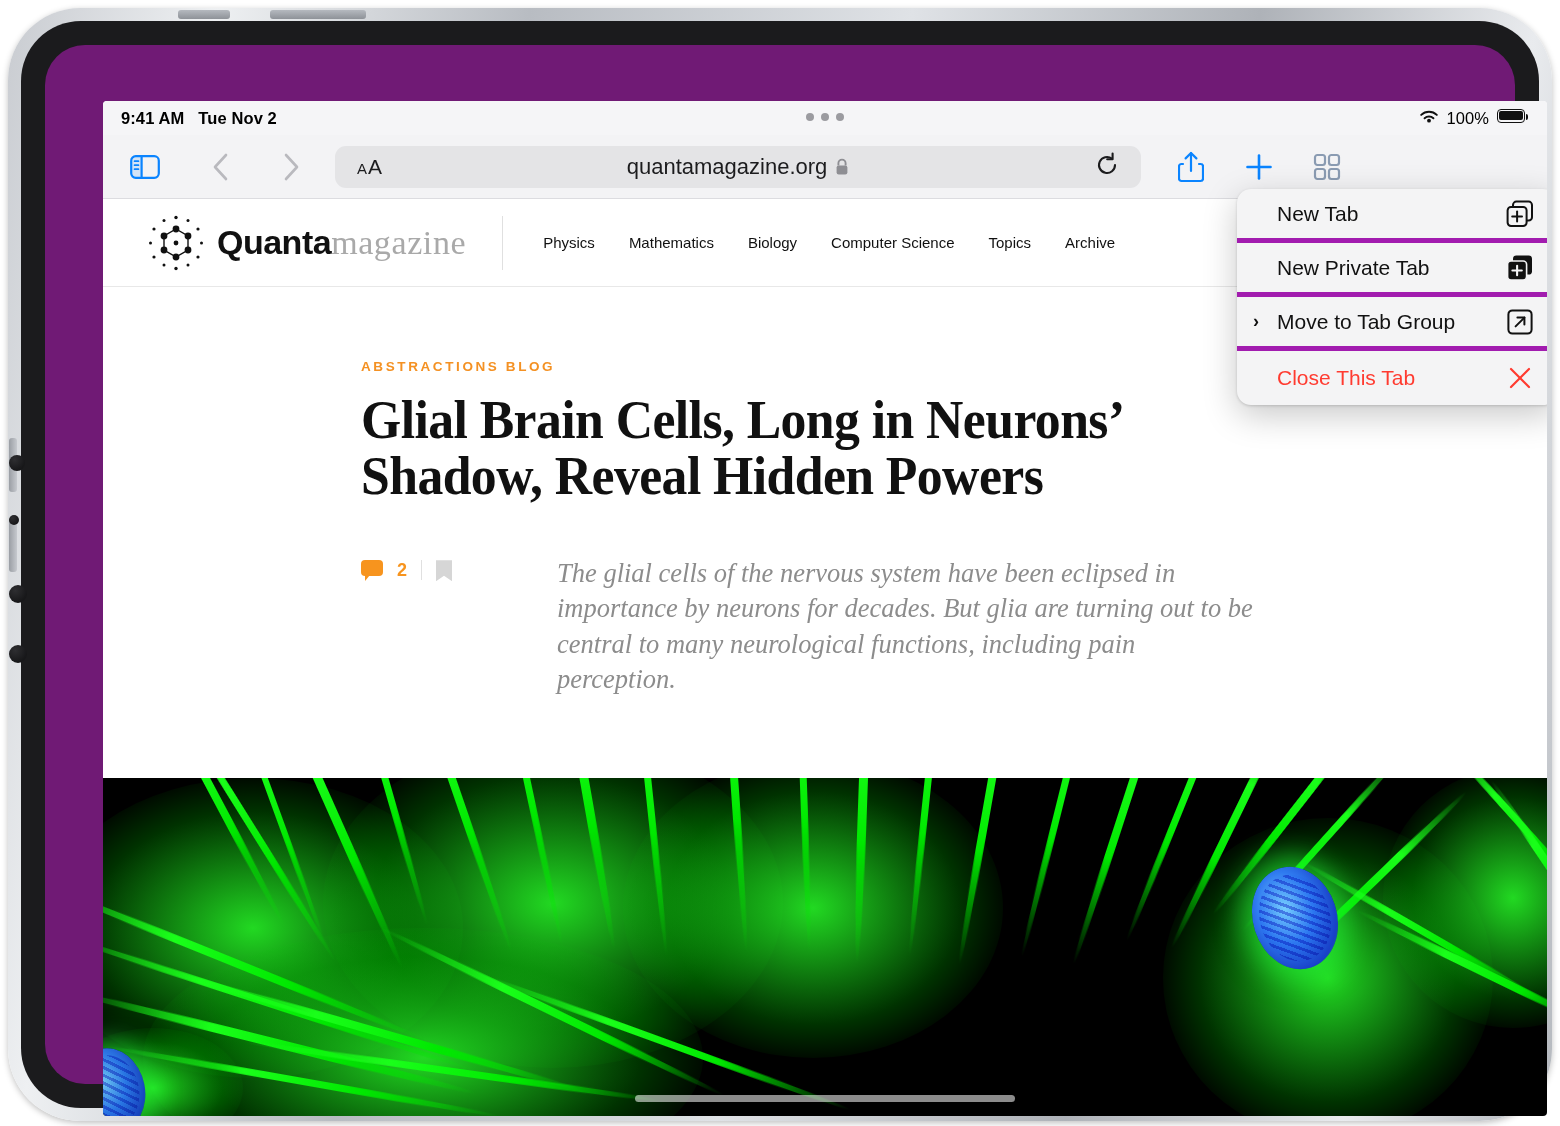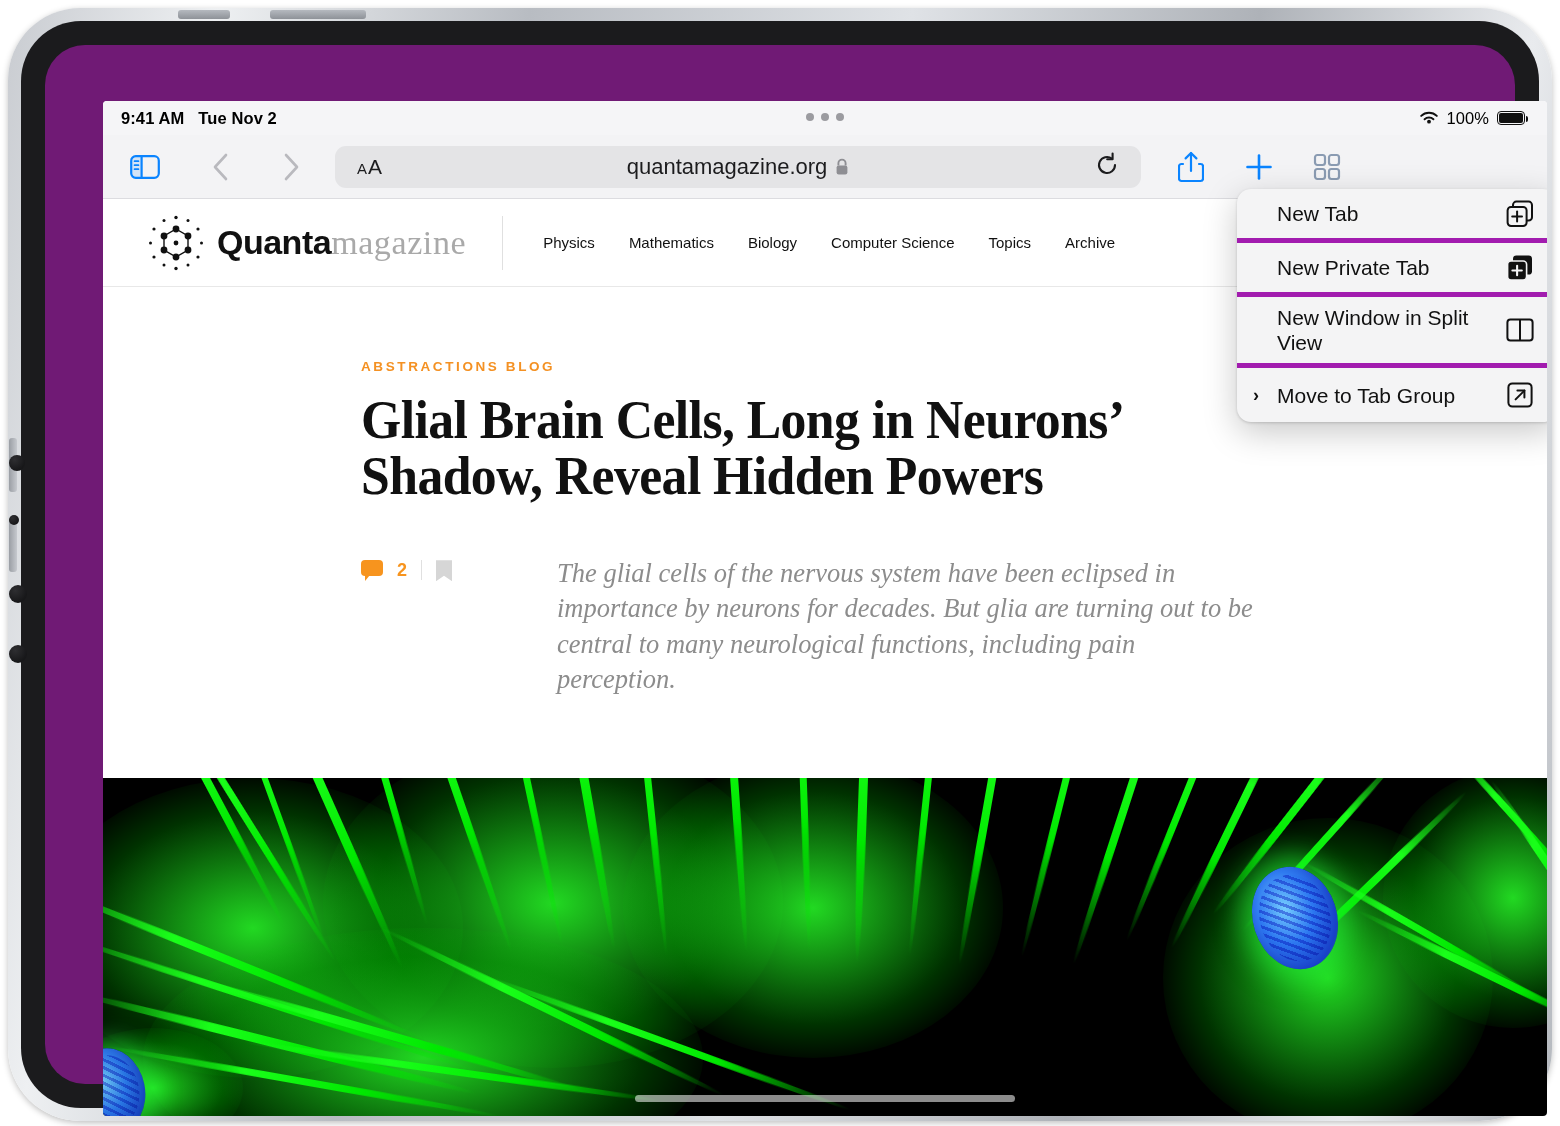--- a/index.html
+++ b/index.html
@@ -65,21 +65,21 @@
   #statusbar {
     position: relative;
     height: 34px;
     background: #f5f5f7;
     display: flex; align-items: center;
     padding: 0 22px 0 18px;
     font-size: 16.5px; font-weight: 600; color: #000;
     letter-spacing: .1px;
   }
   #status-left { display:flex; gap: 14px; align-items:center; }
-  #status-right { margin-left:auto; display:flex; gap:6px; align-items:center; font-weight:500;}
+  #status-right { margin-left:auto; display:flex; gap:6px; align-items:flex-start; font-weight:500;}
   .dots3 { position:absolute; left:50%; top:12px; transform:translateX(-50%); display:flex; gap:7px; }
   .dots3 i { width:8px; height:8px; border-radius:50%; background:#9b9ba0; display:block;}
   .batt {
     width: 28px; height: 14px; border: 1.6px solid #111; border-radius:4px;
     position: relative; display:inline-block; margin-left:2px;
   }
   .batt::before{content:""; position:absolute; left:1.4px; top:1.4px; bottom:1.4px; right:1.4px; background:#111; border-radius:2px;}
   .batt::after{content:""; position:absolute; right:-4px; top:4px; width:2.4px; height:6px; background:#111; border-radius:0 2px 2px 0;}
 
   
@@ -450,38 +450,38 @@
               <span class="gly">
                 <svg width="28" height="28" viewBox="0 0 28 28">
                   <rect x="7" y="1.6" width="19" height="19" rx="3.4" fill="#111"></rect>
                   <rect x="1.6" y="7" width="19" height="19" rx="3.4" fill="#111" stroke="#f4f4f5" stroke-width="1.6"></rect>
                   <line x1="11.1" y1="11.8" x2="11.1" y2="21.2" stroke="#f4f4f5" stroke-width="2.1" stroke-linecap="round"></line>
                   <line x1="6.4" y1="16.5" x2="15.8" y2="16.5" stroke="#f4f4f5" stroke-width="2.1" stroke-linecap="round"></line>
                 </svg>
               </span>
             </div>
             <div class="mi">
-              <span class="lbl">New Window in Split View</span>
-              <span class="gly">
-                <svg width="28" height="24" viewBox="0 0 28 24">
-                  <rect x="1.4" y="1.4" width="25.2" height="21.2" rx="3" fill="none" stroke="#111" stroke-width="2"></rect>
-                  <line x1="14" y1="1.6" x2="14" y2="22.4" stroke="#111" stroke-width="2"></line>
-                </svg>
-              </span>
-            </div>
-            <div class="mi">
               <span class="submark">›</span>
               <span class="lbl">Move to Tab Group</span>
               <span class="gly">
                 <svg width="26" height="26" viewBox="0 0 26 26">
                   <rect x="1.4" y="1.4" width="23.2" height="23.2" rx="4" fill="none" stroke="#111" stroke-width="2"></rect>
                   <line x1="8.6" y1="17.4" x2="17.4" y2="8.6" stroke="#111" stroke-width="2" stroke-linecap="round"></line>
                   <polyline points="10.4,8.6 17.4,8.6 17.4,15.6" fill="none" stroke="#111" stroke-width="2" stroke-linecap="round" stroke-linejoin="round"></polyline>
                 </svg>
               </span>
             </div>
+            <div class="mi danger">
+              <span class="lbl">Close This Tab</span>
+              <span class="gly">
+                <svg width="26" height="26" viewBox="0 0 26 26">
+                  <line x1="4" y1="4" x2="22" y2="22" stroke="#ff3b30" stroke-width="2.2" stroke-linecap="round"></line>
+                  <line x1="22" y1="4" x2="4" y2="22" stroke="#ff3b30" stroke-width="2.2" stroke-linecap="round"></line>
+                </svg>
+              </span>
+            </div>
           </div>
 
         </div>
       </div>
     </div>
   </div>
 </div>
 
 </body></html>

